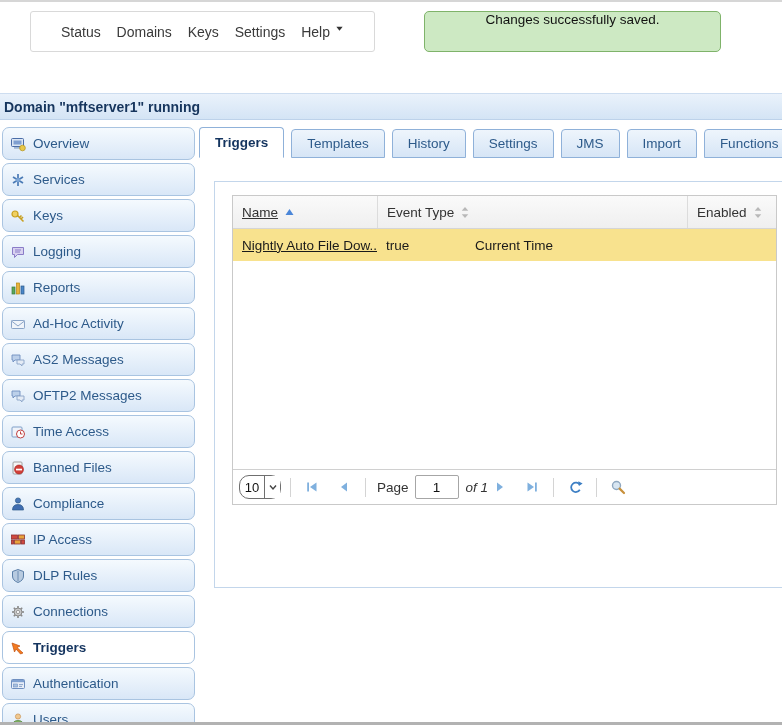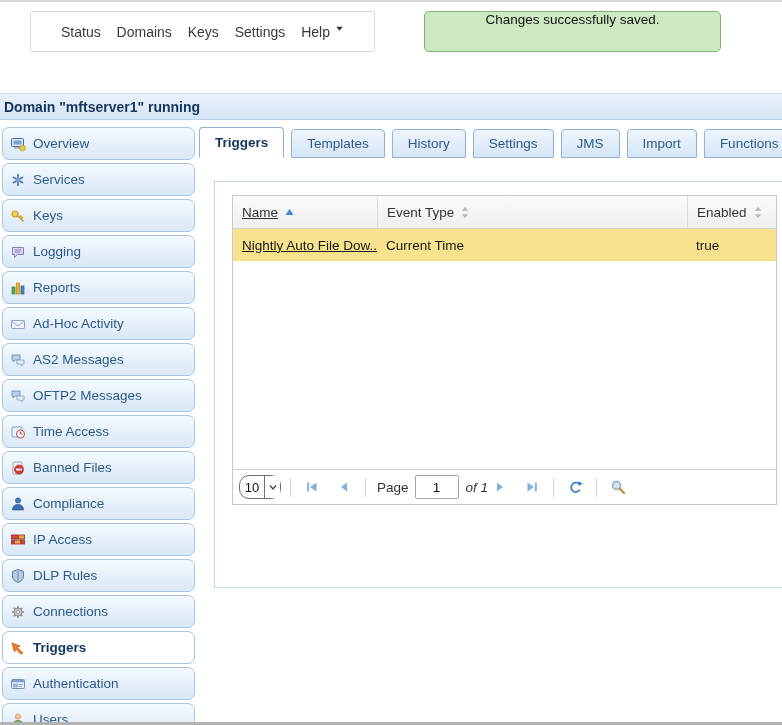--- a/index.html
+++ b/index.html
@@ -342,22 +342,22 @@
         <span>Enabled</span>
         <svg width="10" height="13" viewBox="0 0 10 14">
             <path d="M5 1 L8.5 5 H1.5 z" fill="#b8b8b8"></path>
             <path d="M5 13 L8.5 9 H1.5 z" fill="#b8b8b8"></path>
           </svg>
       </div>
     </div>
 
     <div class="grid-row">
       <div class="gr-cell col-name">Nightly Auto File Dow...</div>
+      <div class="gr-cell col-enabled">true</div>
       <div class="gr-cell col-event">Current Time</div>
-      <div class="gr-cell col-enabled">true</div>
     </div>
 
     <div class="grid-filler"></div>
 
     <div class="pager">
       <div class="page-size">
         <span class="val">10</span>
         <span class="chev">
             <svg width="10" height="10" viewBox="0 0 10 10">
               <path d="M2 3.5 L5 7 L8 3.5" fill="none" stroke="#444" stroke-width="1.4"></path>

